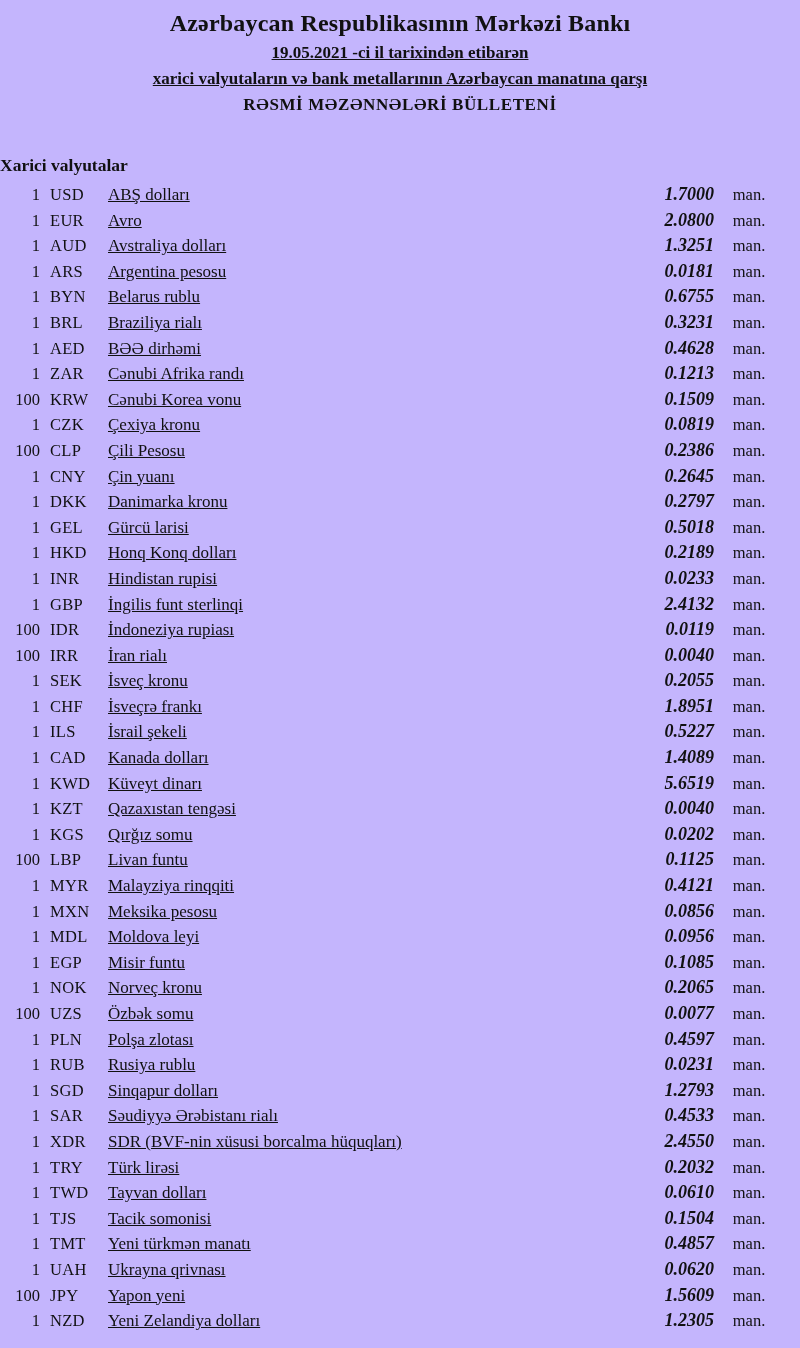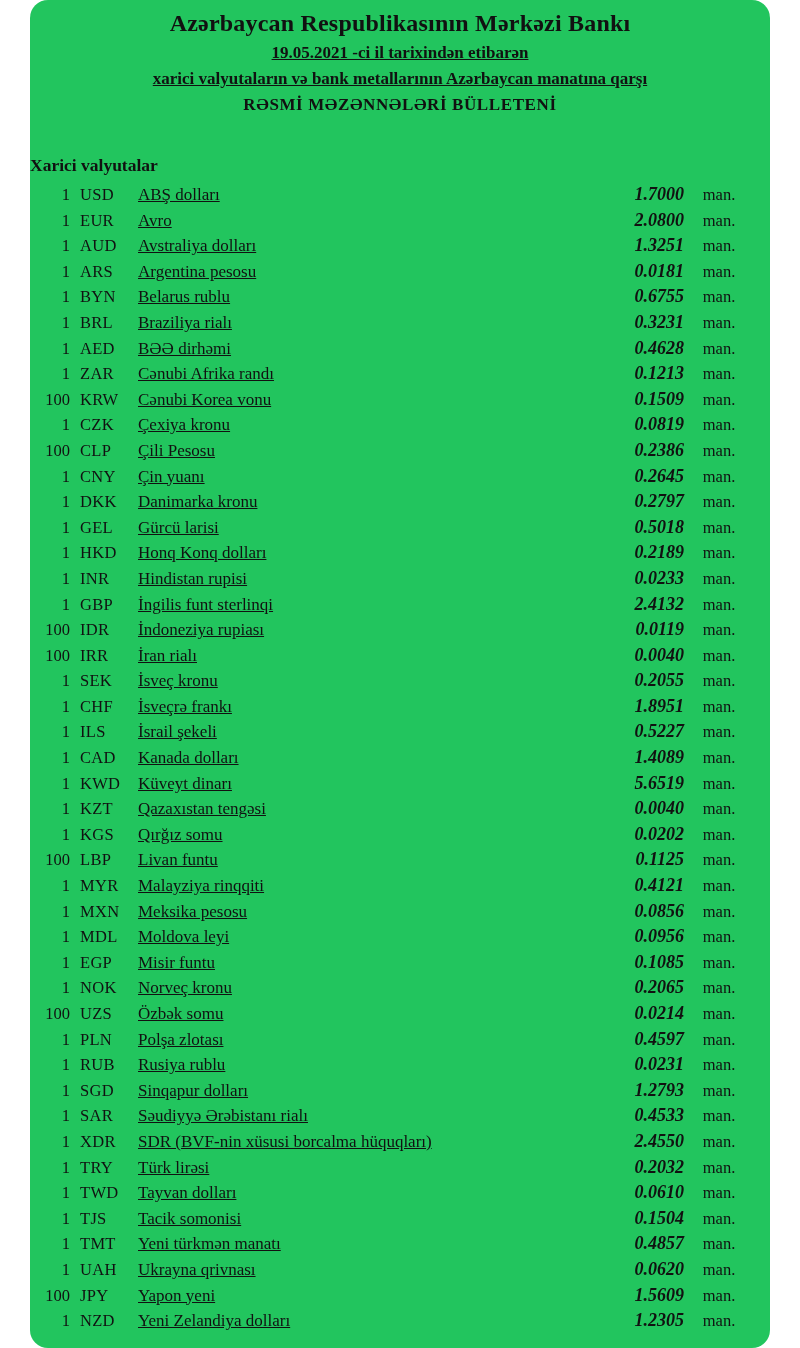--- a/index.html
+++ b/index.html
@@ -3,26 +3,25 @@
 <meta charset="utf-8">
 <style>
   * { margin: 0; padding: 0; box-sizing: border-box; }
   html, body { background: #ffffff; }
   body {
     font-family: "Liberation Serif", "DejaVu Serif", serif;
     color: #111111;
     -webkit-font-smoothing: antialiased;
   }
   .page {
-    width: 740px;
+    width: 800px;
     height: 1348px;
     margin: 0 auto;
-    background: #22c55e;
+    background: #c4b5fd;
     overflow: hidden;
-    border-radius: 18px;
   }
   .header { text-align: center; padding-top: 10px; }
   .bank-title {
     font-size: 24px;
     font-weight: bold;
     letter-spacing: 0.2px;
   }
   .sub {
     font-size: 17px;
     font-weight: bold;
@@ -321,21 +320,21 @@
         <span class="qty">1</span>
         <span class="code">NOK</span>
         <span class="name">Norveç kronu</span>
         <span class="rate">0.2065</span>
         <span class="unit">man.</span>
       </div>
       <div class="row">
         <span class="qty">100</span>
         <span class="code">UZS</span>
         <span class="name">Özbək somu</span>
-        <span class="rate">0.0214</span>
+        <span class="rate">0.0077</span>
         <span class="unit">man.</span>
       </div>
       <div class="row">
         <span class="qty">1</span>
         <span class="code">PLN</span>
         <span class="name">Polşa zlotası</span>
         <span class="rate">0.4597</span>
         <span class="unit">man.</span>
       </div>
       <div class="row">

